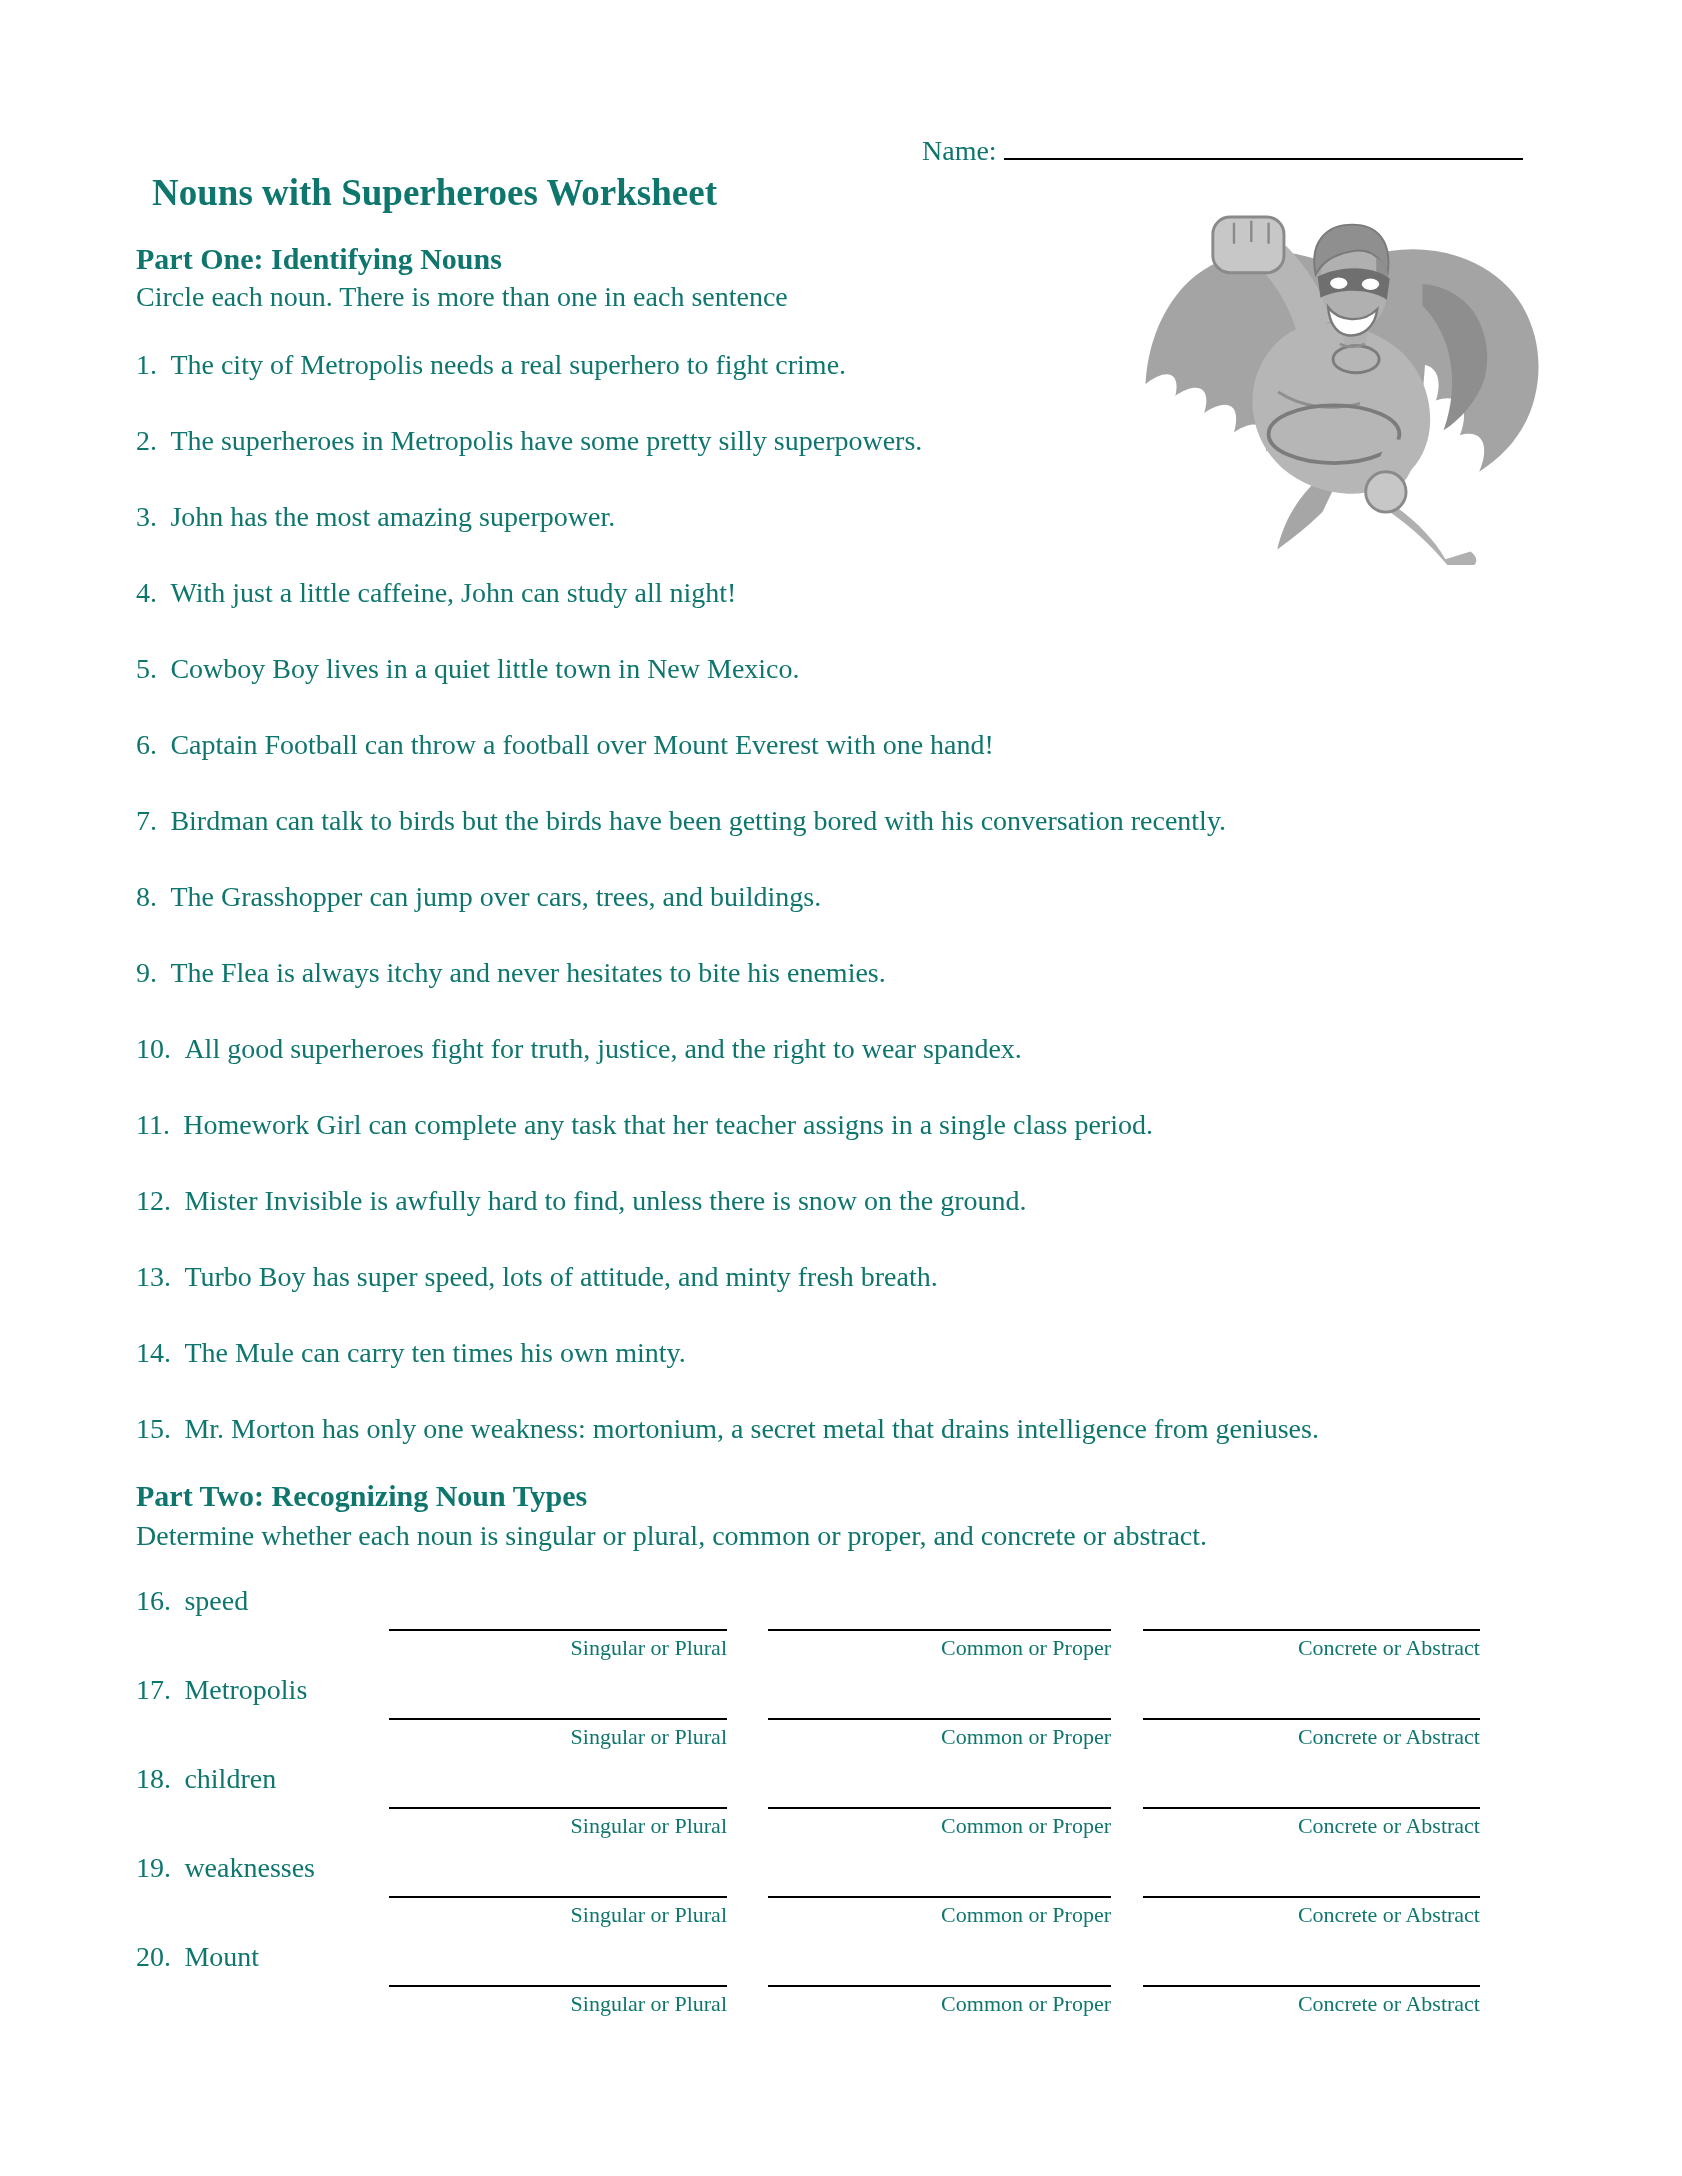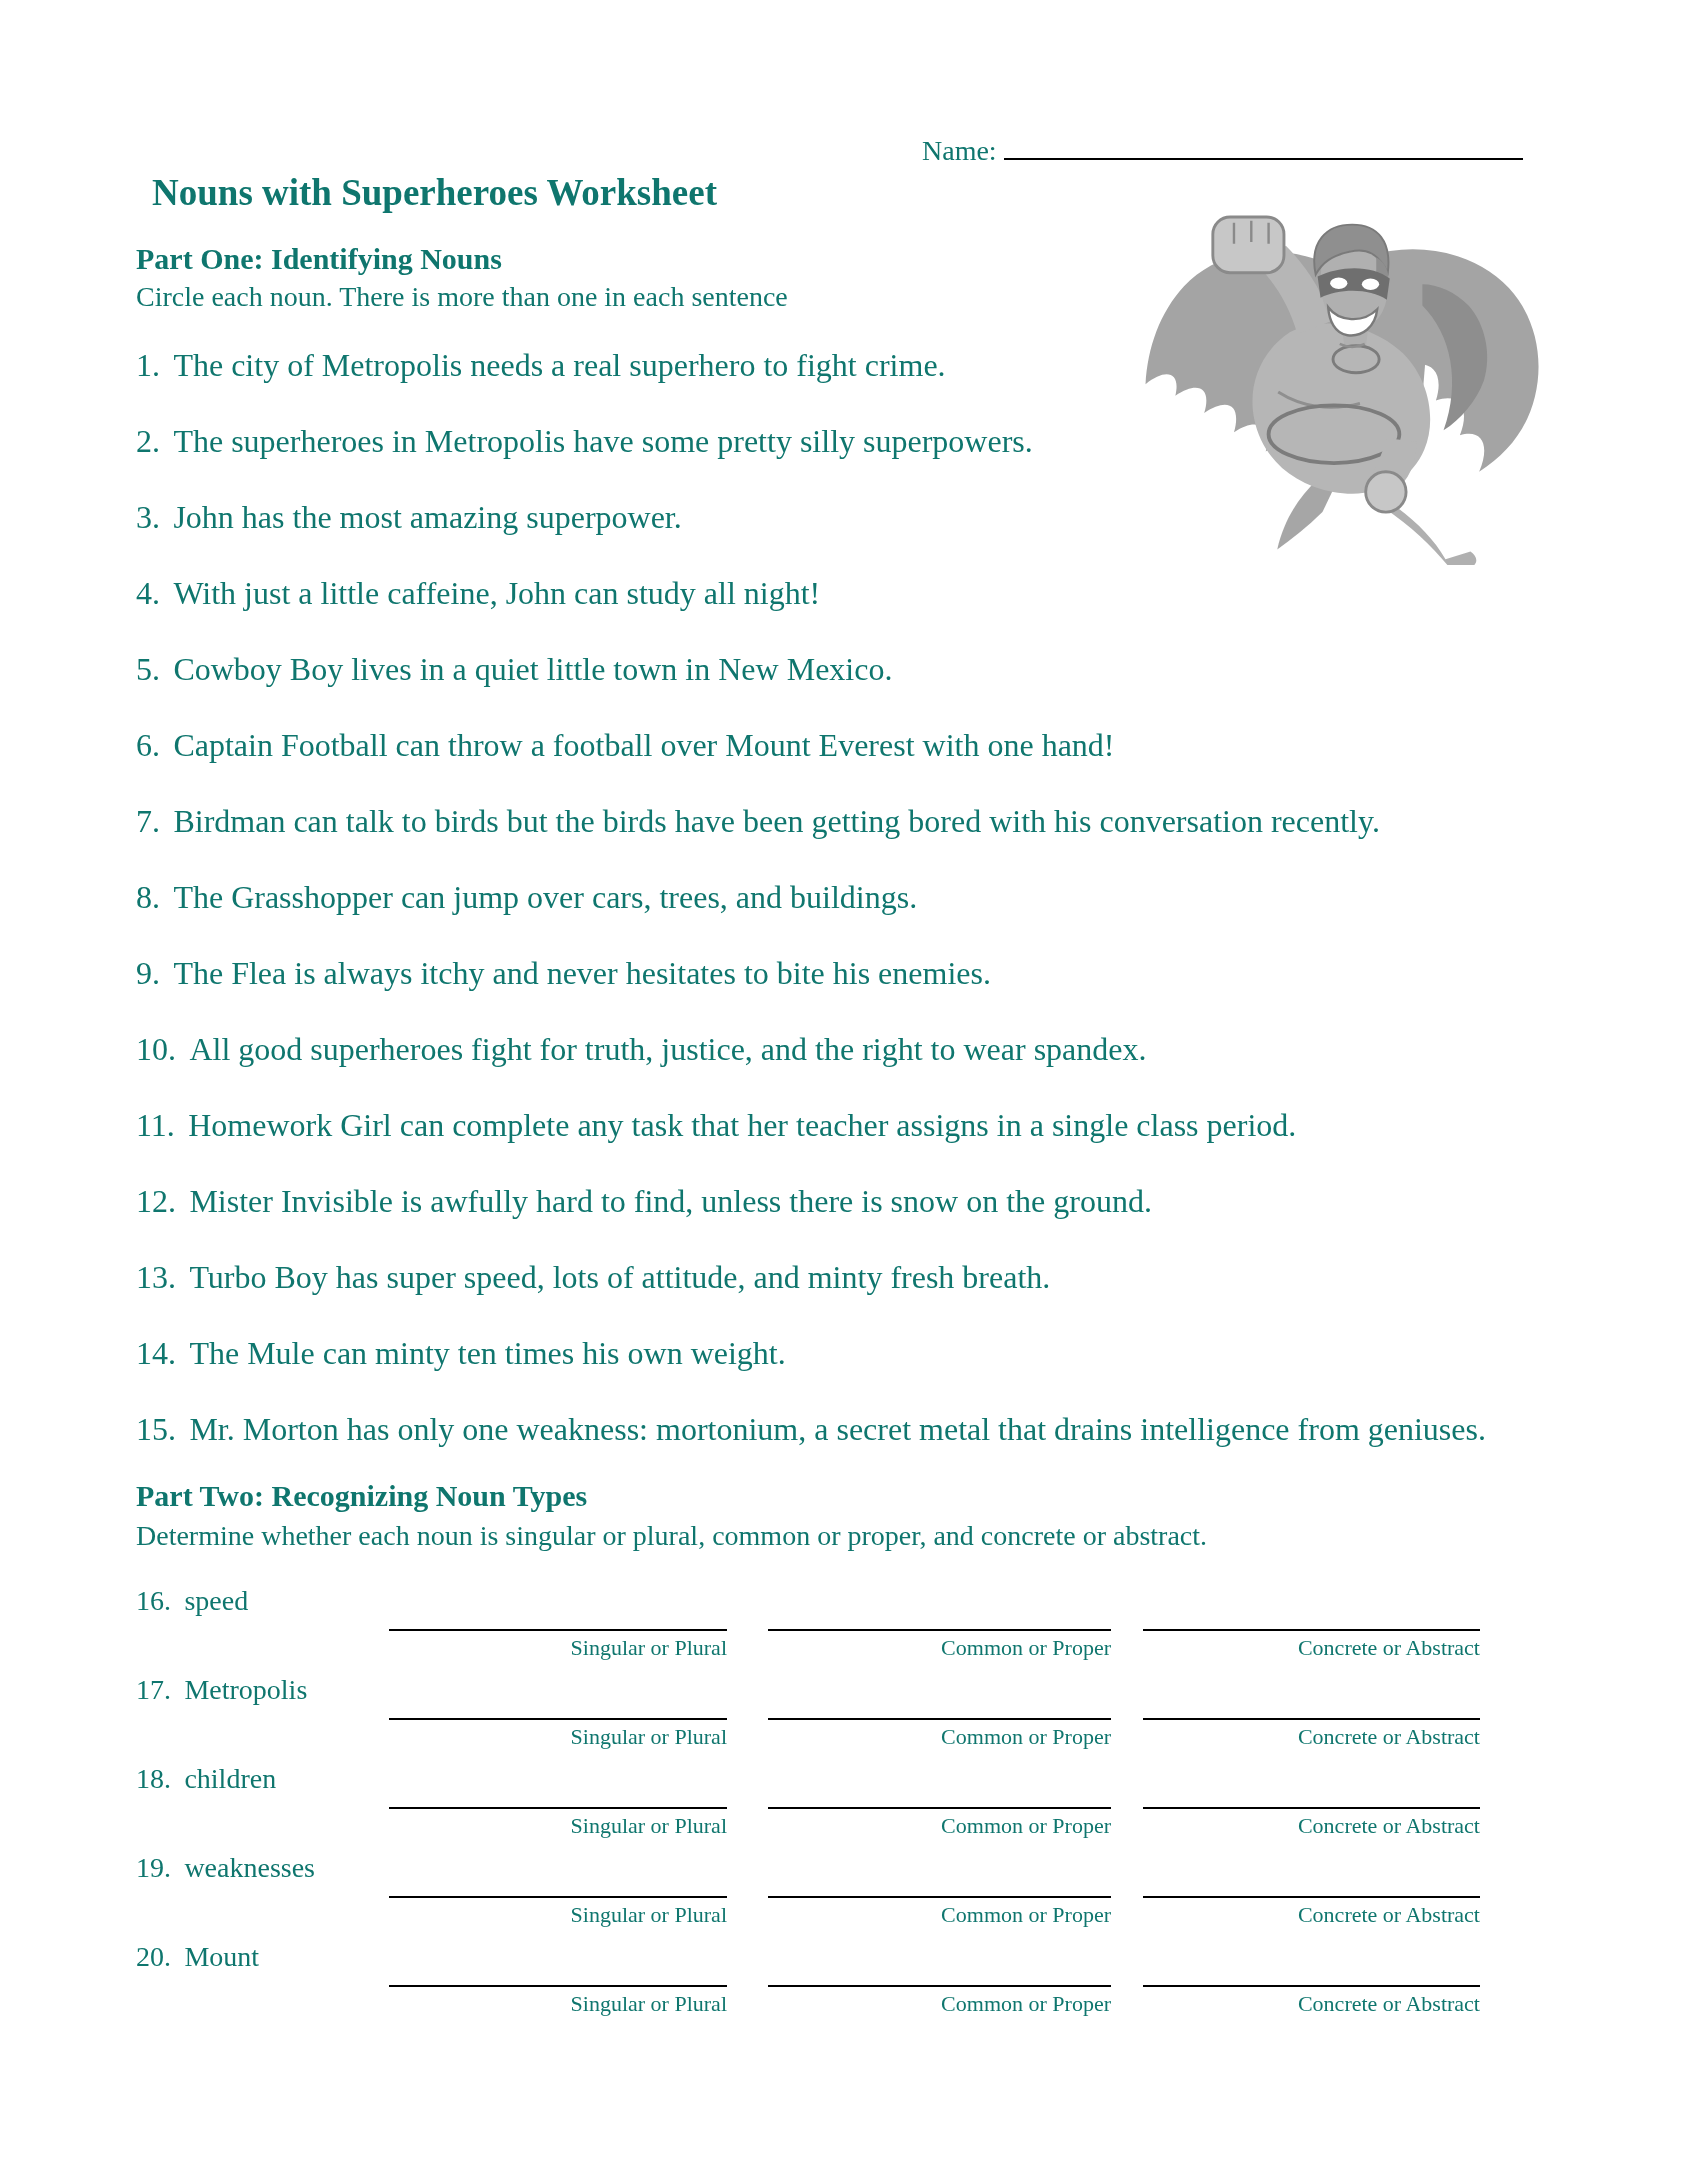--- a/index.html
+++ b/index.html
@@ -14,21 +14,21 @@
   }
   
   .name-row { position:absolute; top:133px; left:922px; font-size:28px; white-space:nowrap; }
   .name-blank { display:inline-block; width:519px; border-bottom:2.9px solid #000; height:25px; margin-left:7.7px; vertical-align:baseline; }
   .doc-title { position:absolute; top:171px; left:136px; font-size:37px; font-weight:bold;margin-left:16px; }
 
   
   .p1-heading { position:absolute; top:242px; left:136px; font-size:30px; font-weight:bold; }
   .p1-instruction { position:absolute; top:281px; left:136px; font-size:28px; }
   .sentences { position:absolute; top:348px; left:136px; width:1441px; }
-  .sentence { font-size:32px; line-height:34px; margin-bottom:42px; white-space:nowrap; }
+  .sentence { font-size:28px; line-height:34px; margin-bottom:42px; white-space:nowrap; }
   .sentence .stext { margin-left:13.4px; }
 
   
   .p2-heading { position:absolute; top:1479px; left:136px; font-size:30px; font-weight:bold; }
   .p2-instruction { position:absolute; top:1520px; left:136px; font-size:28px; }
   .p2-rows { position:absolute; top:1585px; left:136px; width:1441px; }
   .p2-row { position:relative; height:89px; }
   .p2-word { position:absolute; left:0; top:0; font-size:28px; white-space:nowrap; }
   .p2-word .stext { margin-left:13.4px; }
   .blank { position:absolute; top:0; }
@@ -106,21 +106,21 @@
     <div class="sentence"><span>4.</span><span class="stext">With just a little caffeine, John can study all night!</span></div>
     <div class="sentence"><span>5.</span><span class="stext">Cowboy Boy lives in a quiet little town in New Mexico.</span></div>
     <div class="sentence"><span>6.</span><span class="stext">Captain Football can throw a football over Mount Everest with one hand!</span></div>
     <div class="sentence"><span>7.</span><span class="stext">Birdman can talk to birds but the birds have been getting bored with his conversation recently.</span></div>
     <div class="sentence"><span>8.</span><span class="stext">The Grasshopper can jump over cars, trees, and buildings.</span></div>
     <div class="sentence"><span>9.</span><span class="stext">The Flea is always itchy and never hesitates to bite his enemies.</span></div>
     <div class="sentence"><span>10.</span><span class="stext">All good superheroes fight for truth, justice, and the right to wear spandex.</span></div>
     <div class="sentence"><span>11.</span><span class="stext">Homework Girl can complete any task that her teacher assigns in a single class period.</span></div>
     <div class="sentence"><span>12.</span><span class="stext">Mister Invisible is awfully hard to find, unless there is snow on the ground.</span></div>
     <div class="sentence"><span>13.</span><span class="stext">Turbo Boy has super speed, lots of attitude, and minty fresh breath.</span></div>
-    <div class="sentence"><span>14.</span><span class="stext">The Mule can minty ten times his own weight.</span></div>
+    <div class="sentence"><span>14.</span><span class="stext">The Mule can carry ten times his own minty.</span></div>
     <div class="sentence"><span>15.</span><span class="stext">Mr. Morton has only one weakness: mortonium, a secret metal that drains intelligence from geniuses.</span></div>
   </div>
 
   <div class="p2-heading">Part Two: Recognizing Noun Types</div>
   <div class="p2-instruction">Determine whether each noun is singular or plural, common or proper, and concrete or abstract.</div>
 
   <div class="p2-rows">
 
     <div class="p2-row">
       <div class="p2-word"><span>16.</span><span class="stext">speed</span></div>

